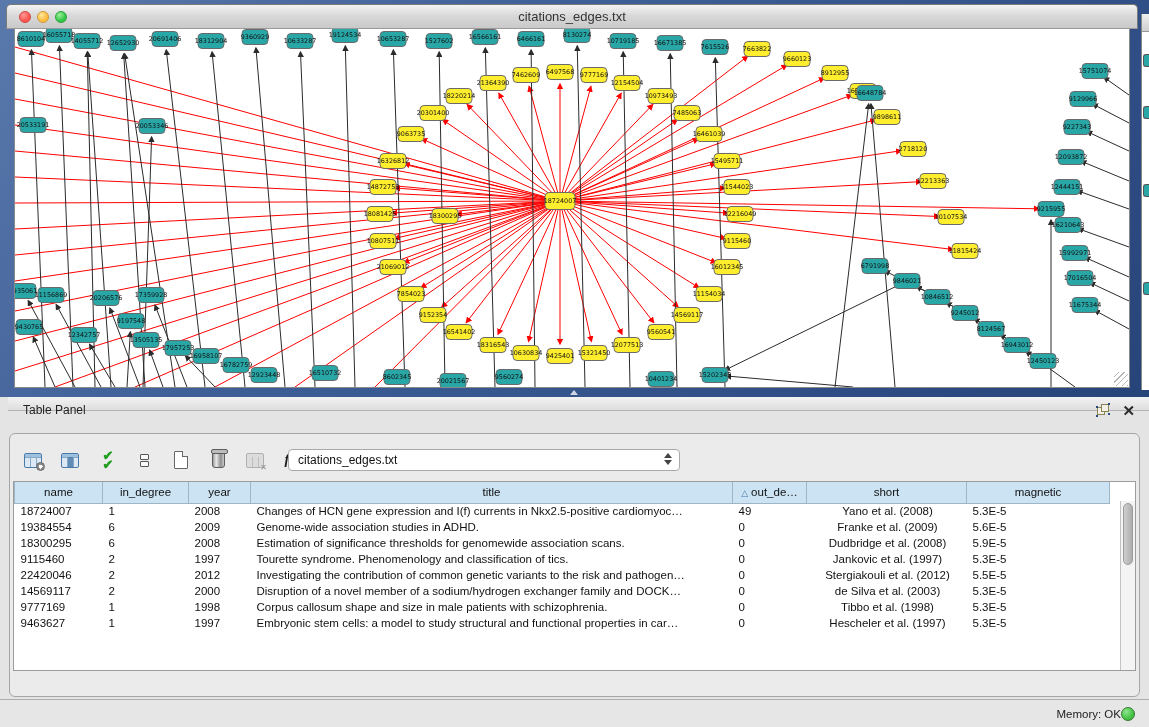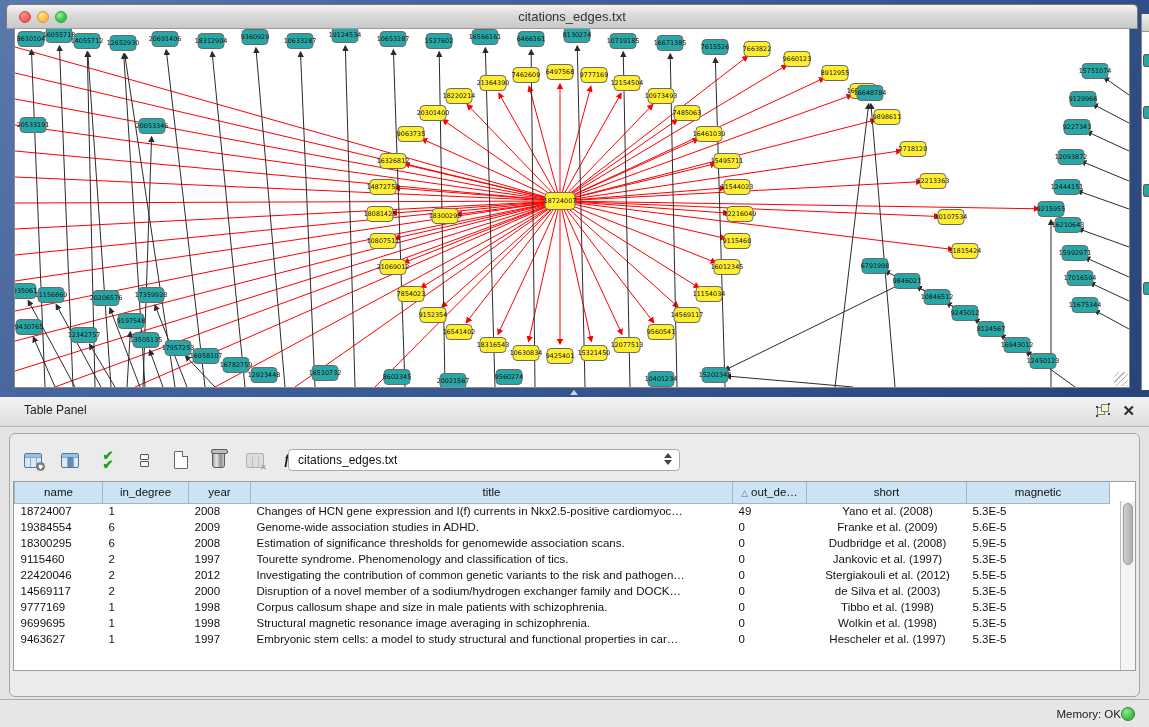--- a/index.html
+++ b/index.html
@@ -25,22 +25,22 @@
   .sliver { position:absolute; right:0; top:14px; width:8px; height:376px; background:#fff; border-left:1px solid #888; }
   .sliver .mini-tb { height:18px; background:linear-gradient(#efefef,#cfcfcf); border-bottom:1px solid #999; }
   .sliver .frag { position:absolute; right:0; width:6px; height:13px; border:1px solid #555; border-right:none;
                   border-radius:3px 0 0 3px; background:#29a7a7; }
   .splitter { position:absolute; left:0; top:389px; width:1149px; height:8px; }
   .splitter .knob { position:absolute; left:570px; top:1px; width:0; height:0;
                     border-left:4px solid transparent; border-right:4px solid transparent; border-bottom:5px solid #cfd6e2; }
 
   
   .table-panel { position:absolute; left:0; top:397px; width:1149px; height:302px; background:#e4e4e4; }
-  .tp-header { position:relative; height:30px; background:linear-gradient(#f3f3f3,#dedede);
-               border-bottom:1px solid #b4b4b4; font-size:12px; color:#222; line-height:26px; padding-left:24px; }
+  .tp-header { position:relative; height:14px; background:linear-gradient(#f3f3f3,#dedede);
+               border-bottom:1px solid #b4b4b4; font-size:12px; color:#222; line-height:26px; padding-left:15px;margin-left:8px; }
   .tp-header .hdr-btns { position:absolute; right:14px; top:0; height:26px; display:flex; align-items:center; gap:12px; }
   .float-ic { position:relative; width:13px; height:13px; }
   .float-ic .sq1 { position:absolute; left:0; top:3px; width:8px; height:8px; border:1px solid #8a8354; background:#f2f0e6; }
   .float-ic .sq2 { position:absolute; left:4px; top:0; width:8px; height:8px; border:1px solid #8a8354; background:#f2f0e6; }
   .float-ic .dot { position:absolute; width:2px; height:2px; background:#27477f; }
   .close-ic { font-size:15px; font-weight:bold; color:#2b2b2b; line-height:13px; }
 
   .content-box { position:absolute; left:9px; right:9px; top:36px; height:264px;
                  border:1px solid #a6a6a6; border-radius:6px; background:#ebebeb; }
   .toolbar { position:absolute; left:10px; top:12px; height:28px; display:flex; align-items:center; gap:11px; }
@@ -789,29 +789,20 @@
               <tr>
                 <td>9777169</td>
                 <td>1</td>
                 <td>1998</td>
                 <td>Corpus callosum shape and size in male patients with schizophrenia.</td>
                 <td>0</td>
                 <td class="c-short">Tibbo et al. (1998)</td>
                 <td>5.3E-5</td>
               </tr>
               <tr>
-                <td>9699695</td>
-                <td>1</td>
-                <td>1998</td>
-                <td>Structural magnetic resonance image averaging in schizophrenia.</td>
-                <td>0</td>
-                <td class="c-short">Wolkin et al. (1998)</td>
-                <td>5.3E-5</td>
-              </tr>
-              <tr>
                 <td>9463627</td>
                 <td>1</td>
                 <td>1997</td>
                 <td>Embryonic stem cells: a model to study structural and functional properties in car…</td>
                 <td>0</td>
                 <td class="c-short">Hescheler et al. (1997)</td>
                 <td>5.3E-5</td>
               </tr>
             </tbody>
         </table>

